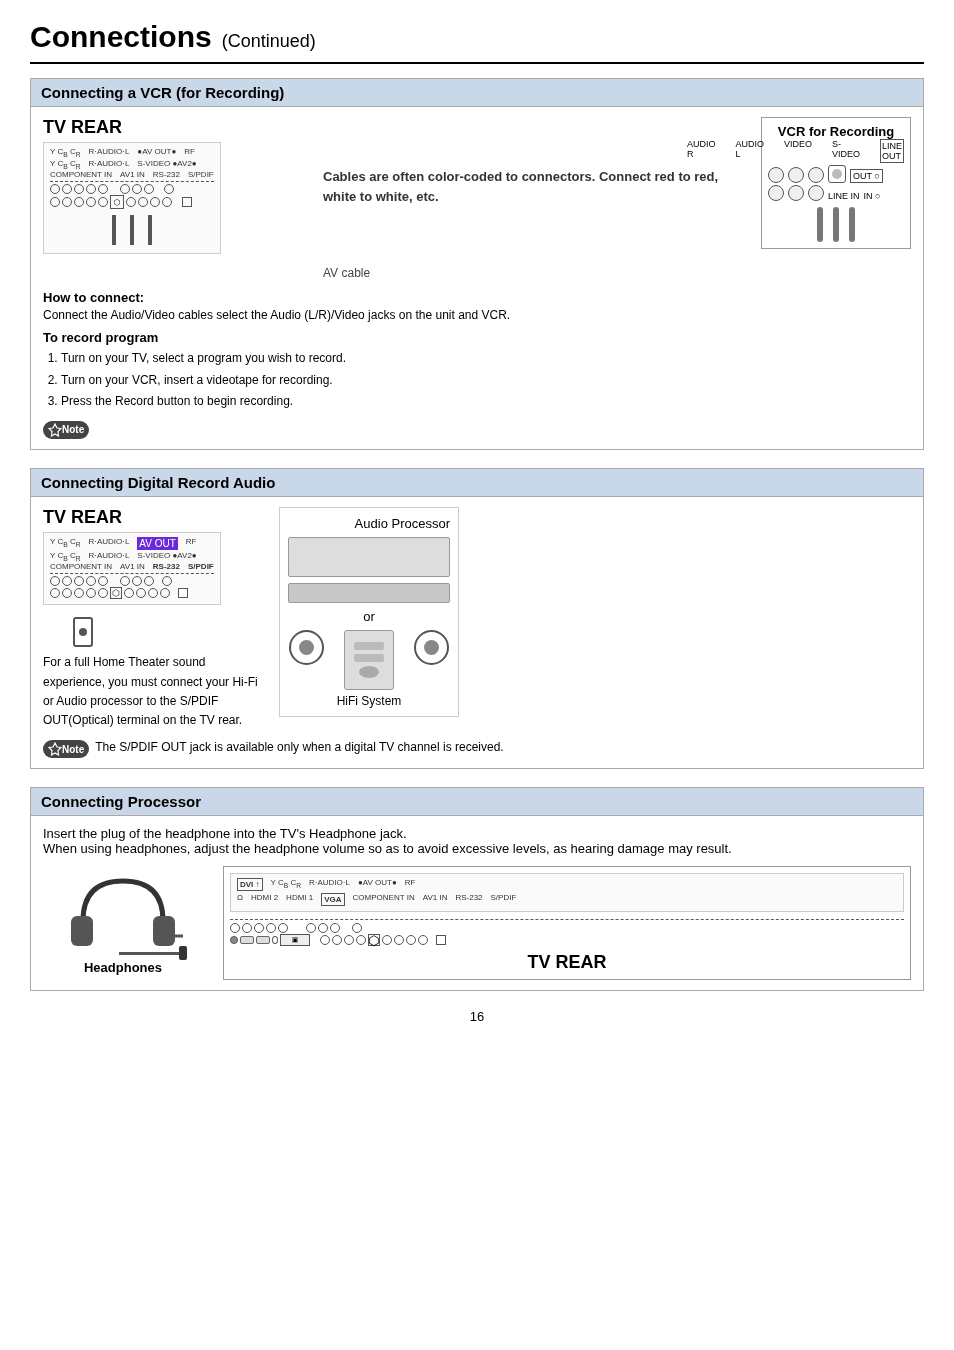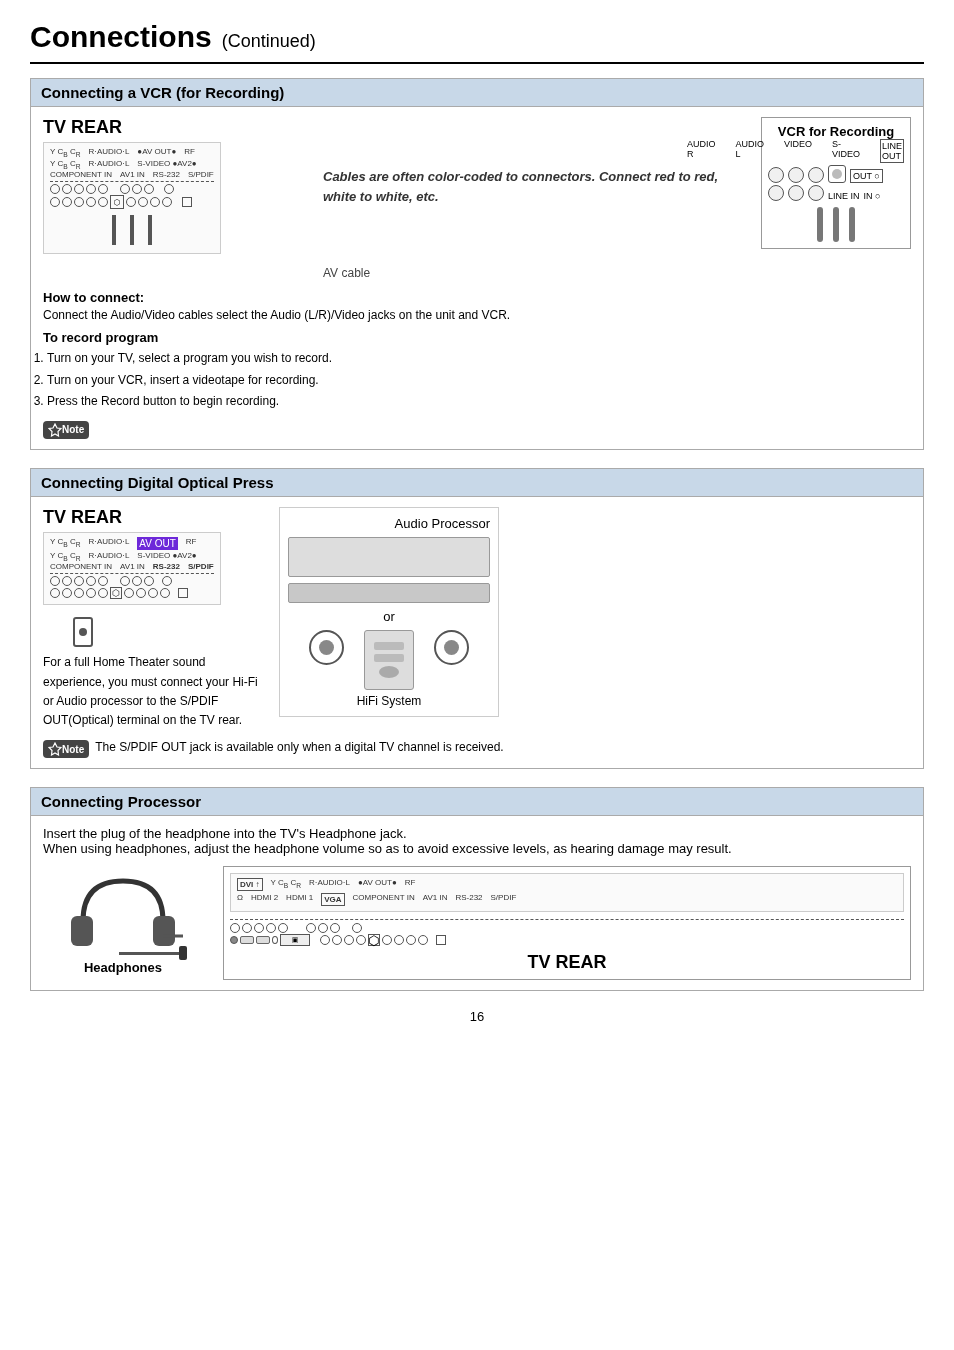--- a/index.html
+++ b/index.html
@@ -40,21 +40,20 @@
     .circle-connector {
       width: 16px;
       height: 16px;
       border-radius: 50%;
       border: 1.5px solid #555;
       display: inline-block;
       background: #f0f0f0;
     }
 
     .color-code-text {
-      font-style: italic;
       font-weight: bold;
       font-size: 13px;
       color: #333;
       line-height: 1.5;
       flex: 1;
       padding-top: 30px;
     }
     .vcr-recording-box {
       border: 1px solid #999;
       padding: 6px;
@@ -78,41 +77,41 @@
     .how-to-connect p {
       font-size: 12px;
       margin-bottom: 8px;
     }
     .to-record-program h3 {
       font-size: 13px;
       font-weight: bold;
       margin-bottom: 3px;
     }
     .to-record-program ol {
-      margin-left: 4px;
+      margin-left: 18px;
       font-size: 12px;
       line-height: 1.8;
     }
     .note-box {
       display: flex;
       align-items: flex-start;
       gap: 6px;
       margin-top: 8px;
       font-size: 12px;
     }
     .note-icon {
       display: inline-flex;
       align-items: center;
       justify-content: center;
       background: #444;
       color: #fff;
       font-size: 10px;
       font-weight: bold;
       padding: 1px 5px;
-      border-radius: 4px;
+      border-radius: 9px;
       white-space: nowrap;
       flex-shrink: 0;
       height: 18px;
     }
     .note-text {
       font-style: italic;
       font-weight: bold;
       font-size: 12px;
     }
 
@@ -121,21 +120,21 @@
       display: flex;
       align-items: flex-start;
       gap: 16px;
       margin-bottom: 10px;
     }
     .optical-left {
       width: 220px;
       flex-shrink: 0;
     }
     .optical-right {
-      width: 220px;
+      width: 180px;
       flex-shrink: 0;
       border: 1px solid #ccc;
       padding: 8px;
       text-align: center;
     }
     .audio-processor-label {
       font-size: 13px;
       text-align: right;
       margin-bottom: 6px;
     }
@@ -384,21 +383,21 @@
         <svg width="14" height="14" viewBox="0 0 14 14">
             <path d="M7 1 L9 5 L13 5.5 L10 8.5 L10.5 13 L7 11 L3.5 13 L4 8.5 L1 5.5 L5 5 Z" fill="none" stroke="white" stroke-width="1.2"></path>
           </svg>
         <span>Note</span>
       </span>
     </div>
   </div>
 </div>
 
 <div class="section">
-  <div class="section-header">Connecting Digital Optical Press</div>
+  <div class="section-header">Connecting Digital Record Audio</div>
   <div class="section-body">
     <div class="optical-diagram">
 
       <div class="optical-left">
         <div style="font-size:18px; font-weight:bold; margin-bottom:4px;">TV REAR</div>
         <div class="mini-tv-diagram">
           <div class="label-row">
             <span>Y C<sub>B</sub> C<sub>R</sub></span>
             <span>R·AUDIO·L</span>
             <span style="background:#6d28d9; color:#fff; padding:1px 2px; font-size:10px;text-align:right;">AV OUT</span>

